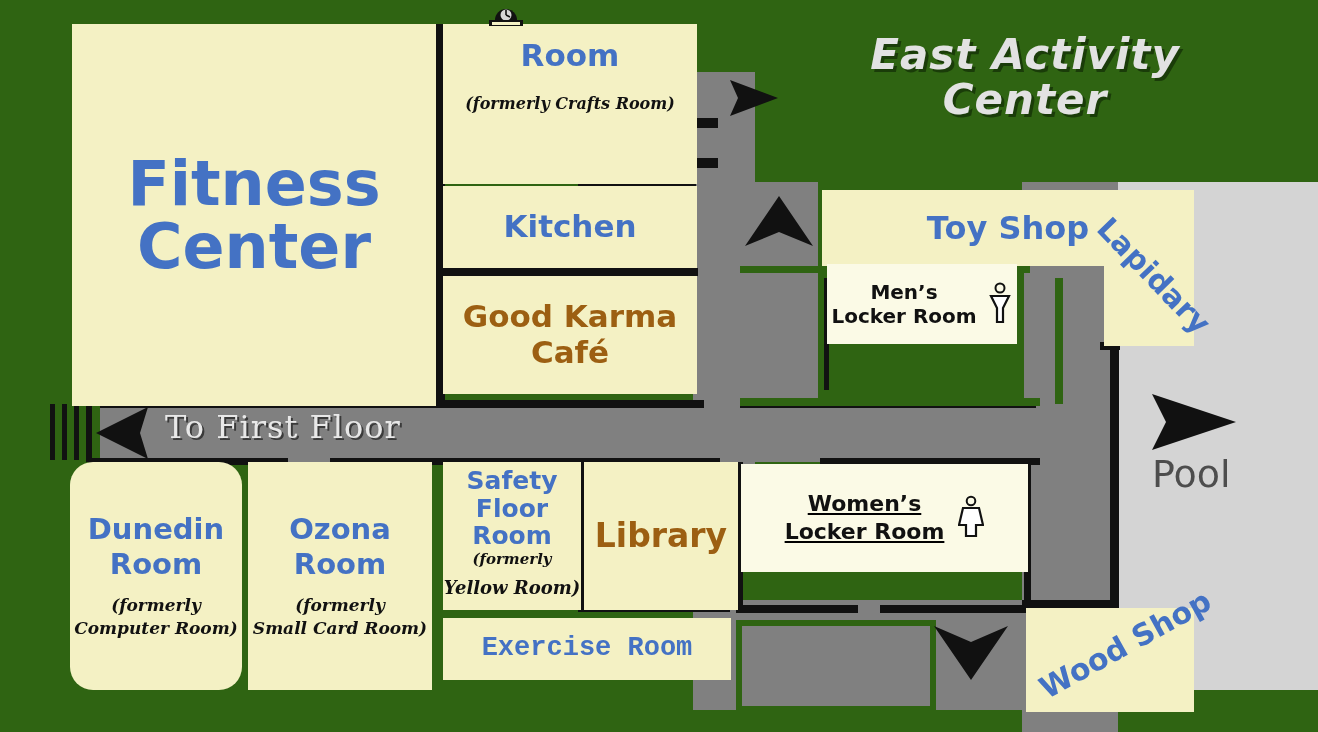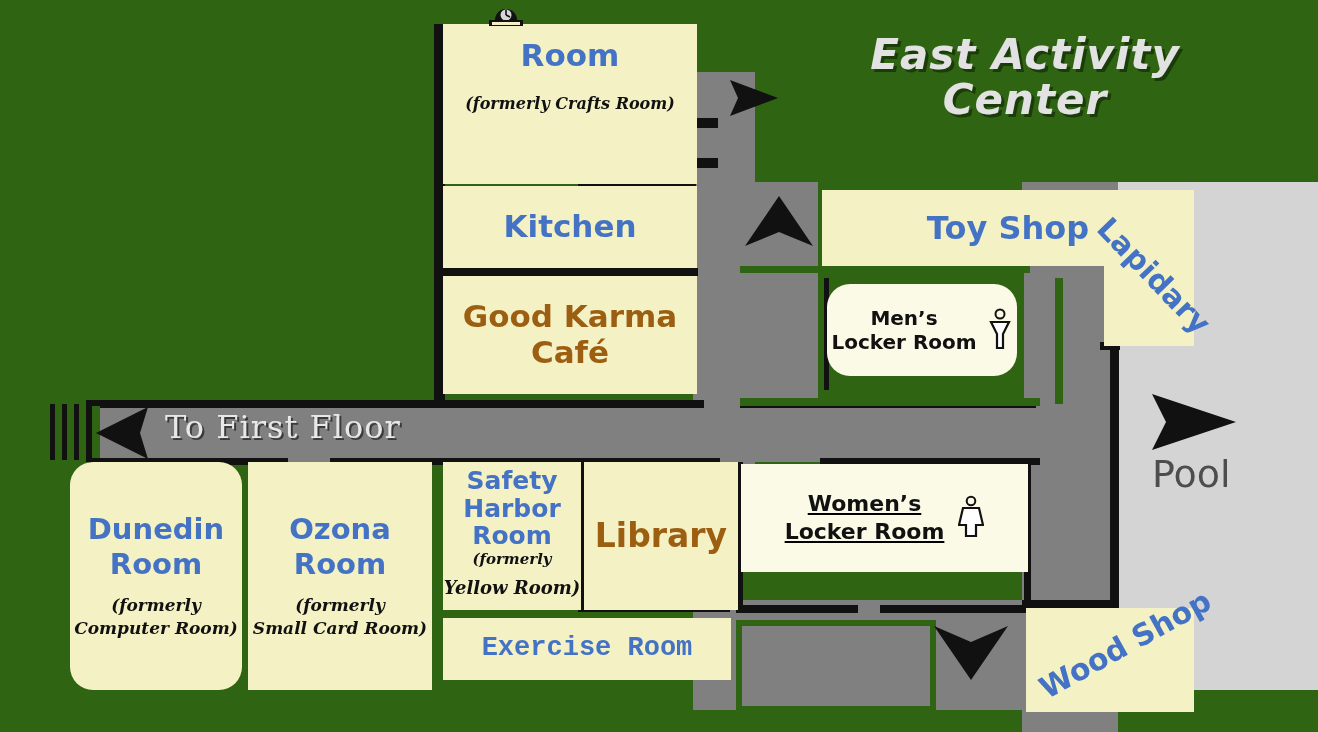--- a/index.html
+++ b/index.html
@@ -87,20 +87,24 @@
   <div class="greenline" style="left:818px;top:182px;width:6px;height:222px;"></div>
   <div class="greenline" style="left:1016px;top:272px;width:8px;height:132px;"></div>
   <div class="greenline" style="left:1055px;top:278px;width:8px;height:126px;"></div>
   <div class="greenline" style="left:740px;top:266px;width:290px;height:7px;"></div>
   <div class="greenline" style="left:740px;top:398px;width:300px;height:8px;"></div>
   <div class="greenline" style="left:736px;top:620px;width:6px;height:92px;"></div>
   <div class="greenline" style="left:930px;top:620px;width:6px;height:92px;"></div>
   <div class="greenline" style="left:736px;top:706px;width:200px;height:6px;"></div>
   <div class="greenline" style="left:736px;top:620px;width:200px;height:6px;"></div>
 
+  <div class="rm" style="left:72px;top:24px;width:364px;height:382px;">
+    <div class="nm blue" style="font-size:62px;">Fitness</div>
+    <div class="nm blue" style="font-size:62px;">Center</div>
+  </div>
 
   <div class="rm" style="left:443px;top:24px;width:254px;height:160px;justify-content:flex-start;padding-top:12px;">
     <div class="nm blue" style="font-size:31px;margin-top:4px;">Room</div>
     <div class="sub" style="font-size:16px;margin-top:24px;">(formerly Crafts Room)</div>
   </div>
 
   <div class="rm" style="left:443px;top:186px;width:254px;height:82px;">
     <div class="nm blue" style="font-size:31px;">Kitchen</div>
   </div>
 
@@ -108,21 +112,21 @@
     <div class="nm brown" style="font-size:31px;">Good Karma</div>
     <div class="nm brown" style="font-size:31px;margin-top:4px;">Café</div>
   </div>
 
   <div class="rm" style="left:822px;top:190px;width:372px;height:76px;justify-content:center;">
     <div class="nm blue" style="font-size:32px;">Toy Shop</div>
   </div>
   <div class="rm" style="left:1104px;top:262px;width:90px;height:84px;"></div>
   <div class="rot nm blue" style="left:1083px;top:252px;width:130px;font-size:30px;transform:rotate(46deg);text-align:center;">Lapidary</div>
 
-  <div class="rm ivory" style="left:827px;top:284px;width:190px;height:92px;border-radius:23px;">
+  <div class="rm ivory" style="left:827px;top:264px;width:190px;height:80px;">
     <div style="display:flex;align-items:center;gap:10px;">
       <div style="text-align:center;">
         <div class="nm black" style="font-size:20px;">Men’s</div>
         <div class="nm black" style="font-size:20px;margin-top:4px;">Locker Room</div>
       </div>
       <svg width="26" height="44" viewBox="0 0 26 44">
         <circle cx="13" cy="6" r="4.5" fill="none" stroke="#111" stroke-width="2"></circle>
         <path d="M4 14 L22 14 L16 26 L16 40 L10 40 L10 26 Z" fill="#fff" stroke="#111" stroke-width="2.2"></path>
       </svg>
     </div>
@@ -150,21 +154,21 @@
 
   <div class="rm" style="left:248px;top:462px;width:184px;height:228px;">
     <div class="nm blue" style="font-size:29px;">Ozona</div>
     <div class="nm blue" style="font-size:29px;margin-top:5px;">Room</div>
     <div class="sub" style="font-size:17px;margin-top:18px;">(formerly</div>
     <div class="sub" style="font-size:17px;margin-top:5px;">Small Card Room)</div>
   </div>
 
   <div class="rm" style="left:443px;top:462px;width:138px;height:148px;justify-content:flex-start;padding-top:6px;">
     <div class="nm blue" style="font-size:25px;">Safety</div>
-    <div class="nm blue" style="font-size:25px;margin-top:2px;">Harbor</div>
+    <div class="nm blue" style="font-size:25px;margin-top:2px;">Floor</div>
     <div class="nm blue" style="font-size:25px;margin-top:2px;">Room</div>
     <div class="sub" style="font-size:15px;margin-top:3px;">(formerly</div>
     <div class="sub" style="font-size:18px;margin-top:12px;">Yellow Room)</div>
   </div>
 
   <div class="rm" style="left:584px;top:462px;width:154px;height:148px;">
     <div class="nm brown" style="font-size:33px;">Library</div>
   </div>
 
   <div class="rm" style="left:443px;top:618px;width:288px;height:62px;">

